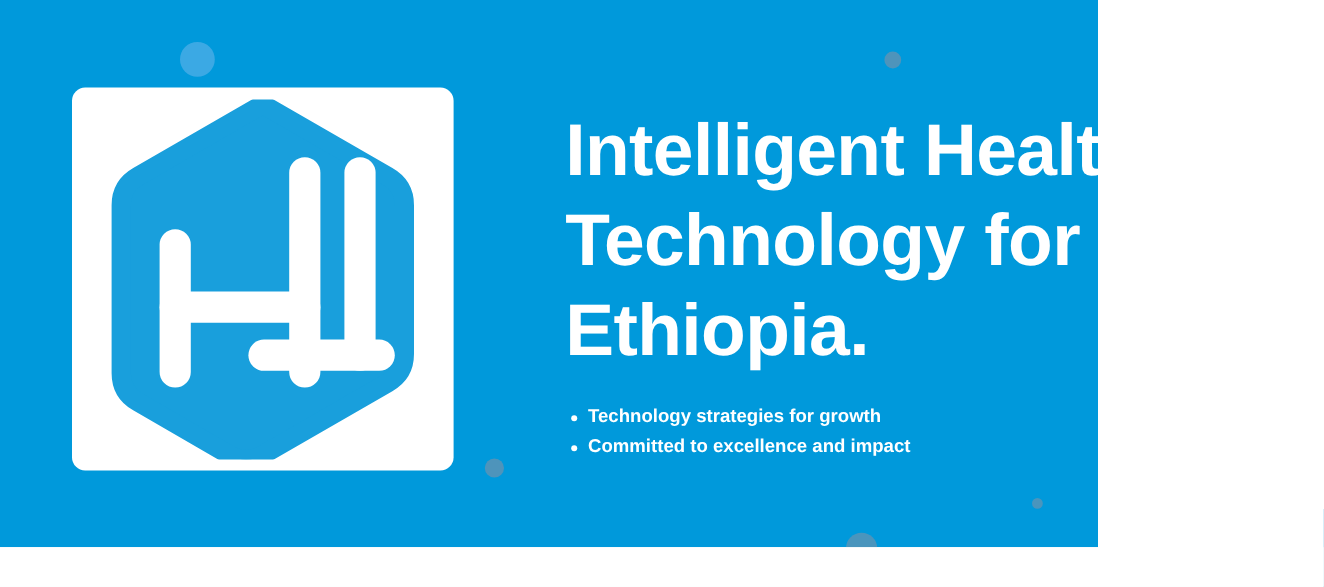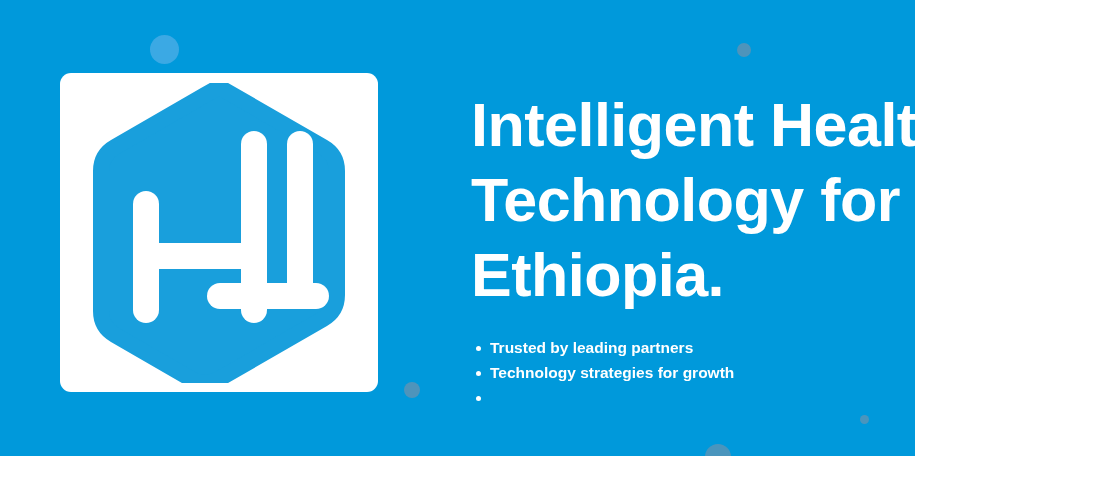--- a/index.html
+++ b/index.html
@@ -122,21 +122,20 @@
         <rect x="196" y="48" width="26" height="178" rx="13" fill="#FFFFFF"></rect>
 
         <rect x="196" y="200" width="122" height="26" rx="13" fill="#FFFFFF" transform="translate(-80,0)"></rect>
       </svg>
     </span>
   </div>
 
   <div id="hero-text">
     <h1 id="hero-heading">Intelligent Healthcare Technology for Ethiopia.</h1>
     <ul id="hero-bullets">
-        <li><span class="bdot"></span><span>Trusted by leading partners</span></li>
         <li><span class="bdot"></span><span>Technology strategies for growth</span></li>
-        <li><span class="bdot"></span></li>
+        <li><span class="bdot"></span><span>Committed to excellence and impact</span></li>
       </ul>
   </div>
 
 </div>
 
 <div id="page-bottom"></div>
 
 </body></html>

